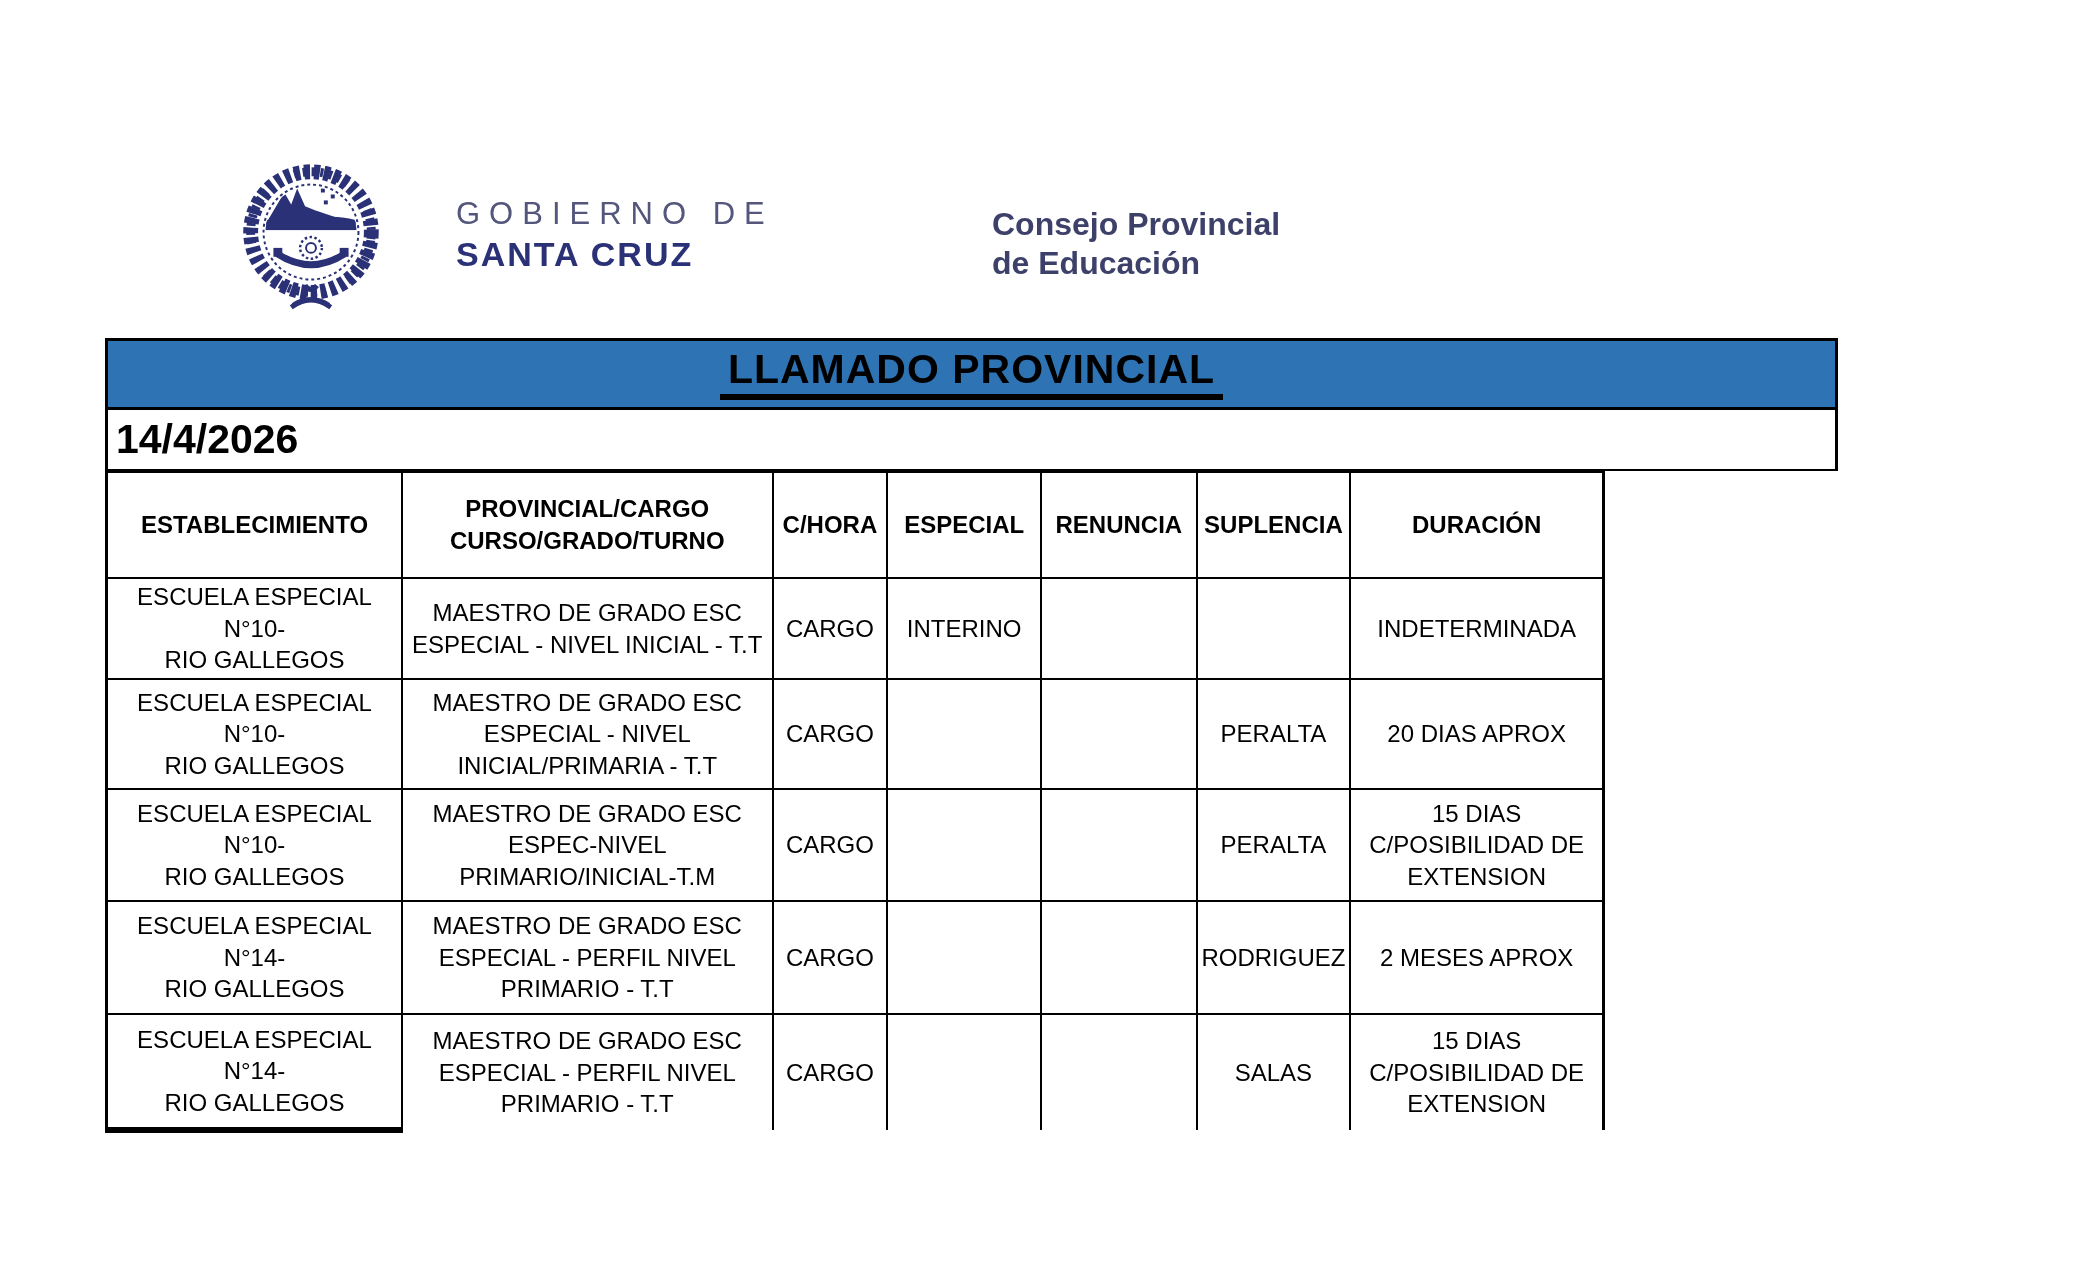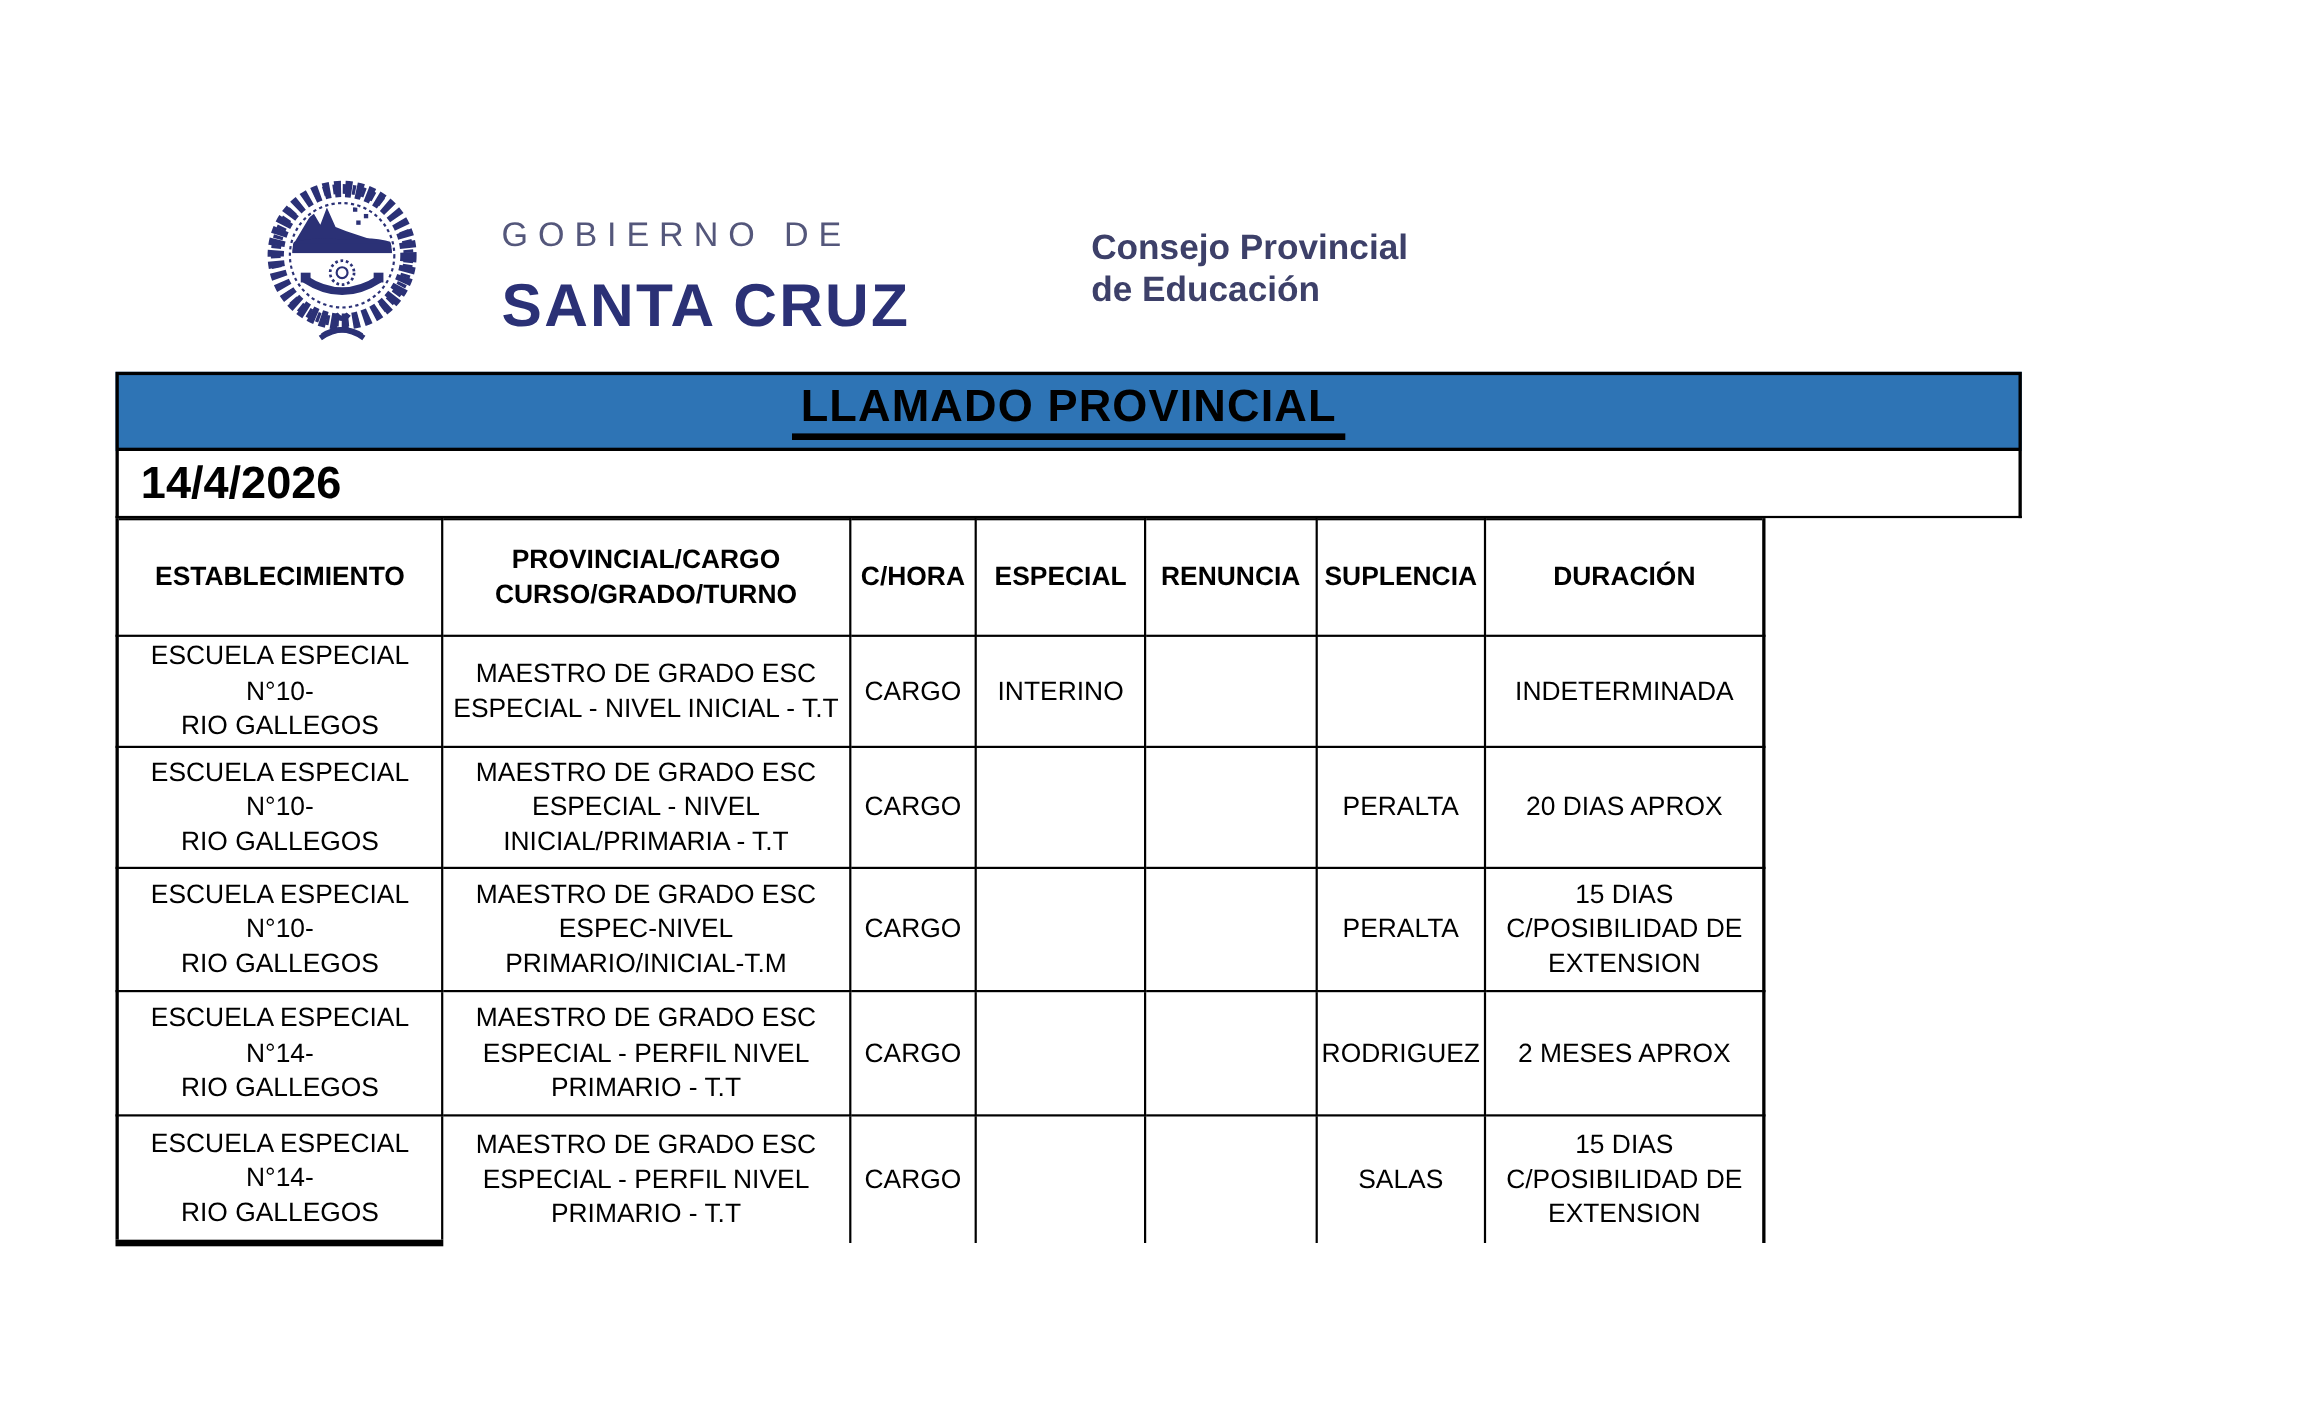--- a/index.html
+++ b/index.html
@@ -12,21 +12,21 @@
     overflow:hidden;
   }
   .brandbar { position:absolute; left:0; top:0; width:1684px; height:340px;border-radius:26px; }
   .crest { position:absolute; left:222px; top:158px; width:178px; height:160px; }
   .gob-block { position:absolute; left:456px; top:196px; }
   .gob-line1 {
     font-size:31px; font-weight:500; letter-spacing:9px;
     color:var(--brand_gray,#54577b); white-space:nowrap;
   }
   .gob-line2 {
-    font-size:55px; font-weight:800; letter-spacing:2px; margin-top:13px;
+    font-size:34px; font-weight:800; letter-spacing:2px; margin-top:3px;
     color:var(--navy,#2b3176); white-space:nowrap;
   }
   .consejo-block {
     position:absolute; left:952px; top:205px;
     font-size:32px; font-weight:600; line-height:1.22;
     color:var(--consejo_navy,#3d4069);
     margin-left:40px;
   }
   .doc { position:absolute; left:105px; top:338px; width:1733px; }
   .banner {
@@ -47,21 +47,21 @@
   .loc-cell {
     box-sizing:border-box; width:72.85%;
     border-right:2px solid #000;
     display:flex; align-items:center;
     padding-left:10px;
     font-size:41px; font-weight:700; letter-spacing:-0.5px; white-space:nowrap;
   }
   .date-cell {
     box-sizing:border-box; flex:1;
     display:flex; align-items:center;
-    padding-left:20px;
+    padding-left:8px;
     font-size:41px; font-weight:700; white-space:nowrap;
   }
   table.grid {
     width:1500px; table-layout:fixed; border-collapse:collapse;
     border-left:3px solid #000; border-right:3px solid #000; border-top:none; border-bottom:none;
   }
   table.grid th, table.grid td {
     border:2px solid #000;
     text-align:center; vertical-align:middle;
     white-space:pre-line;

